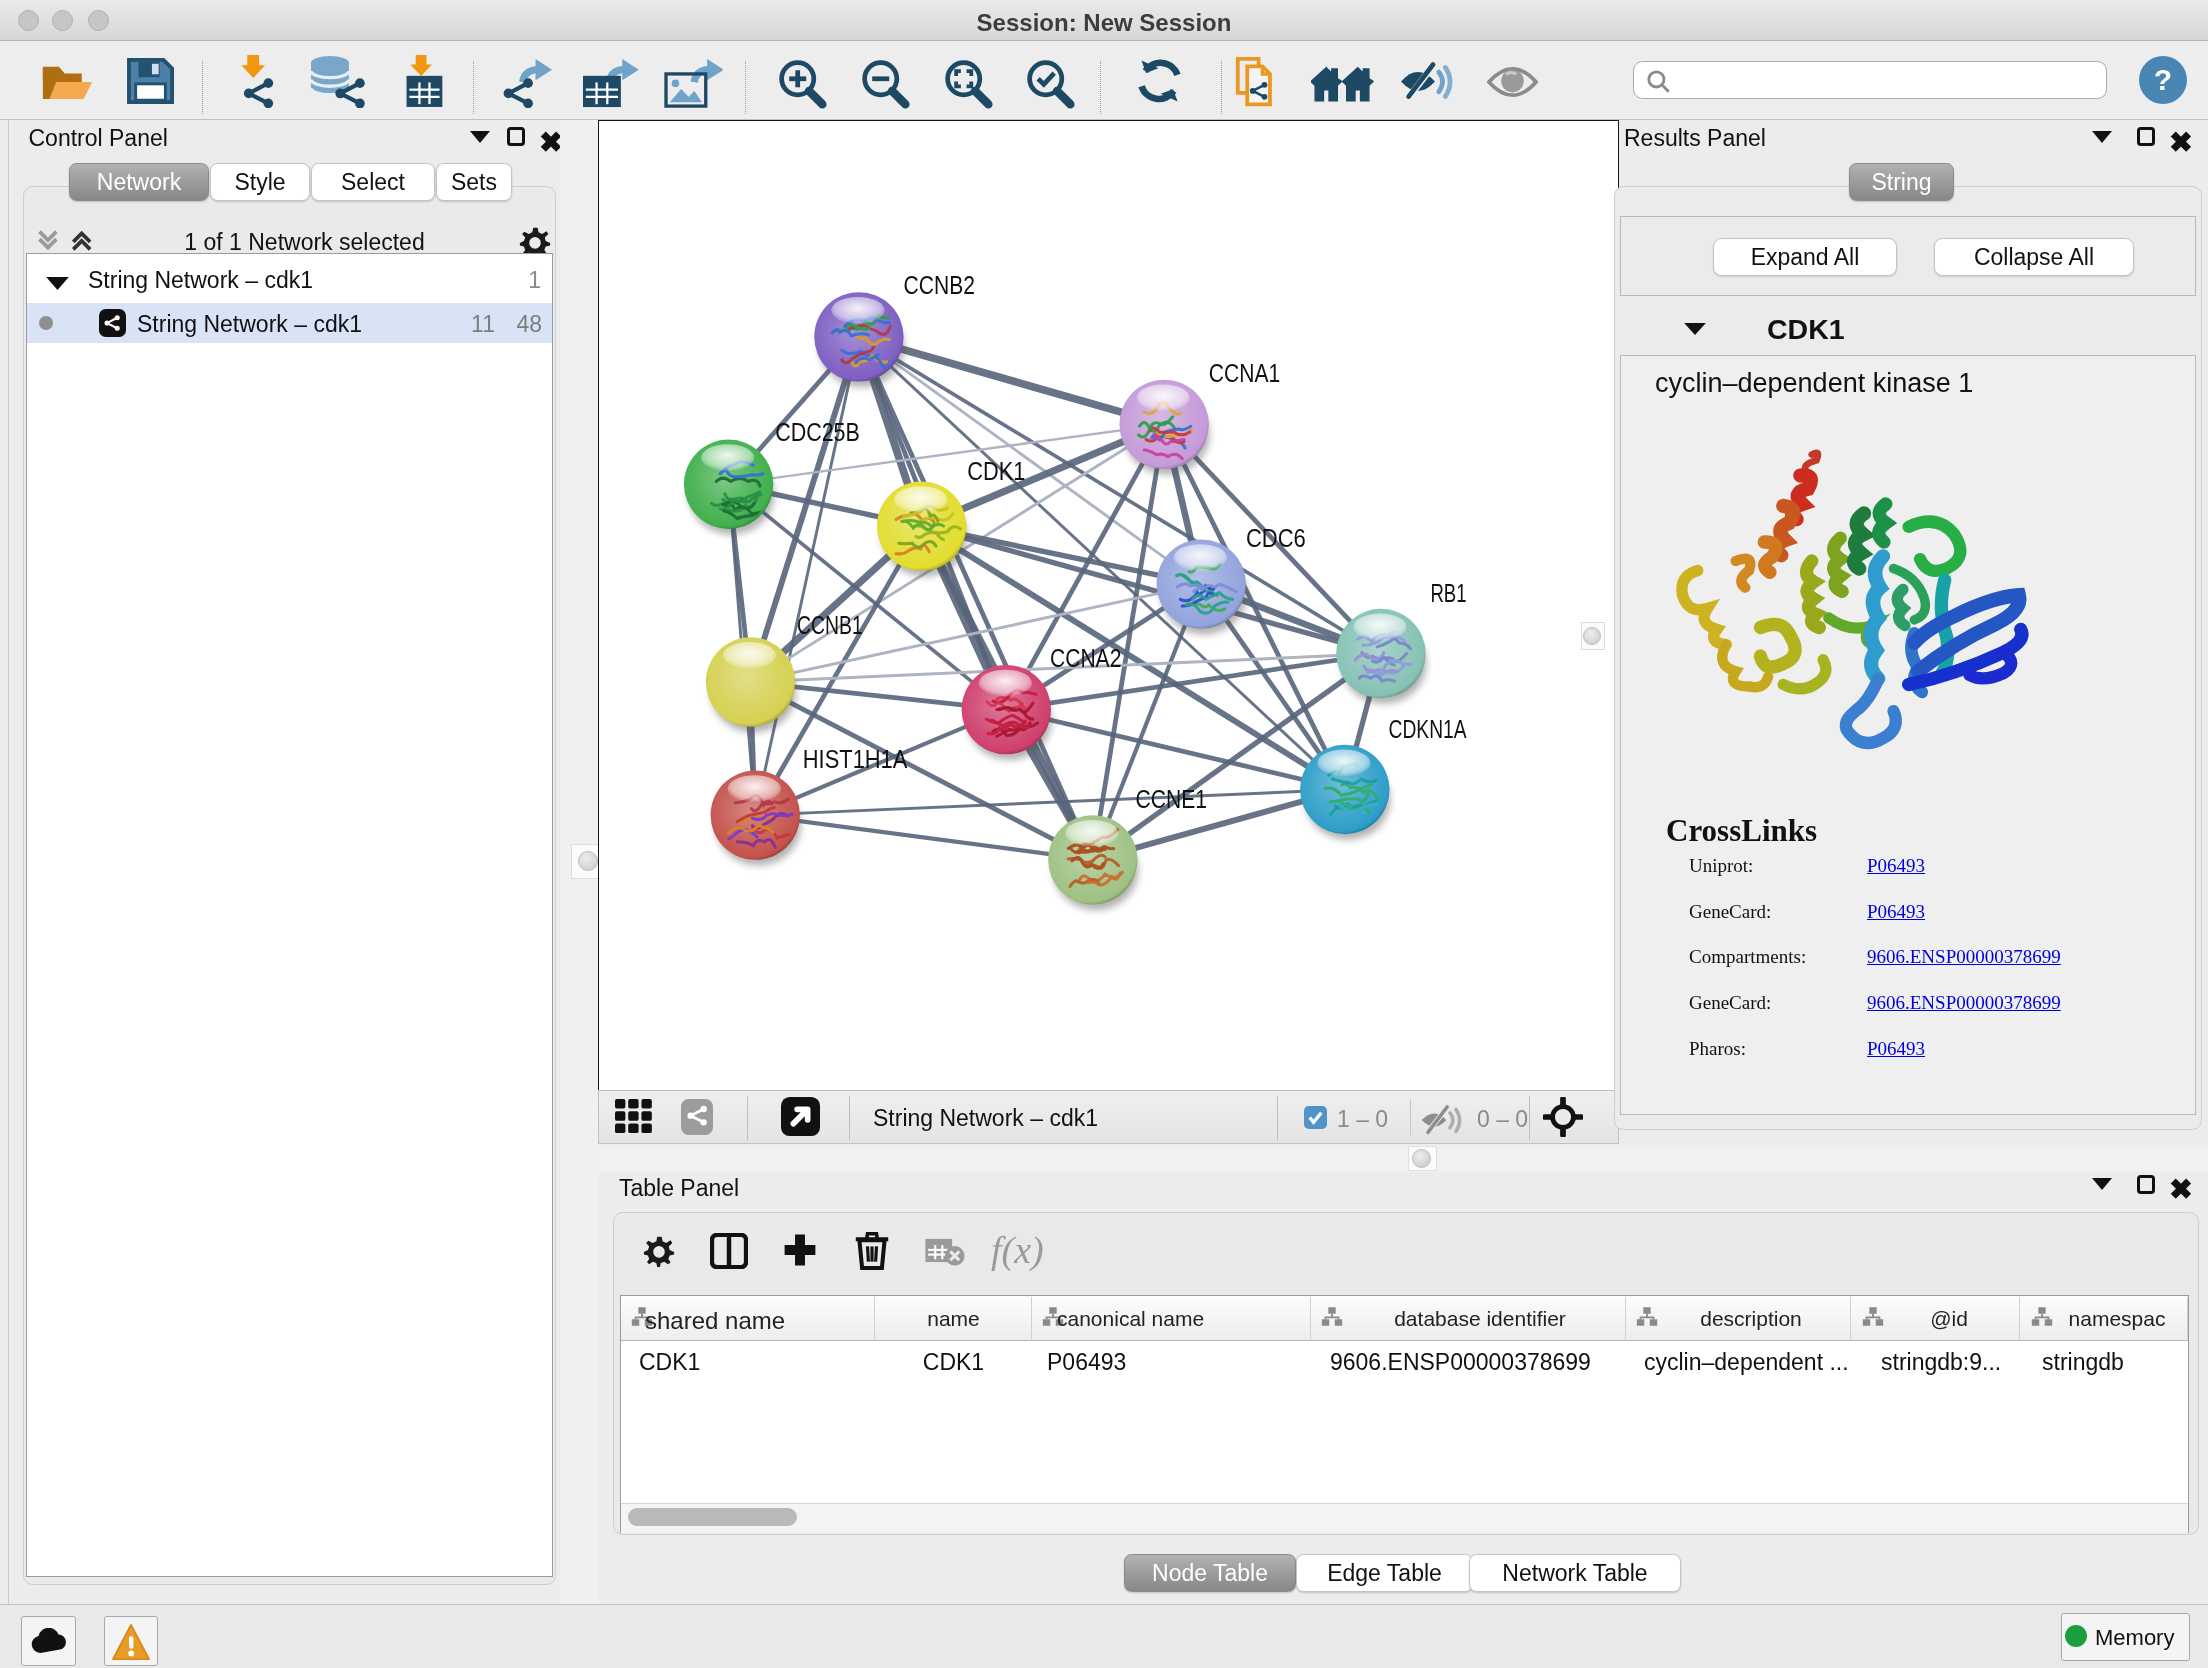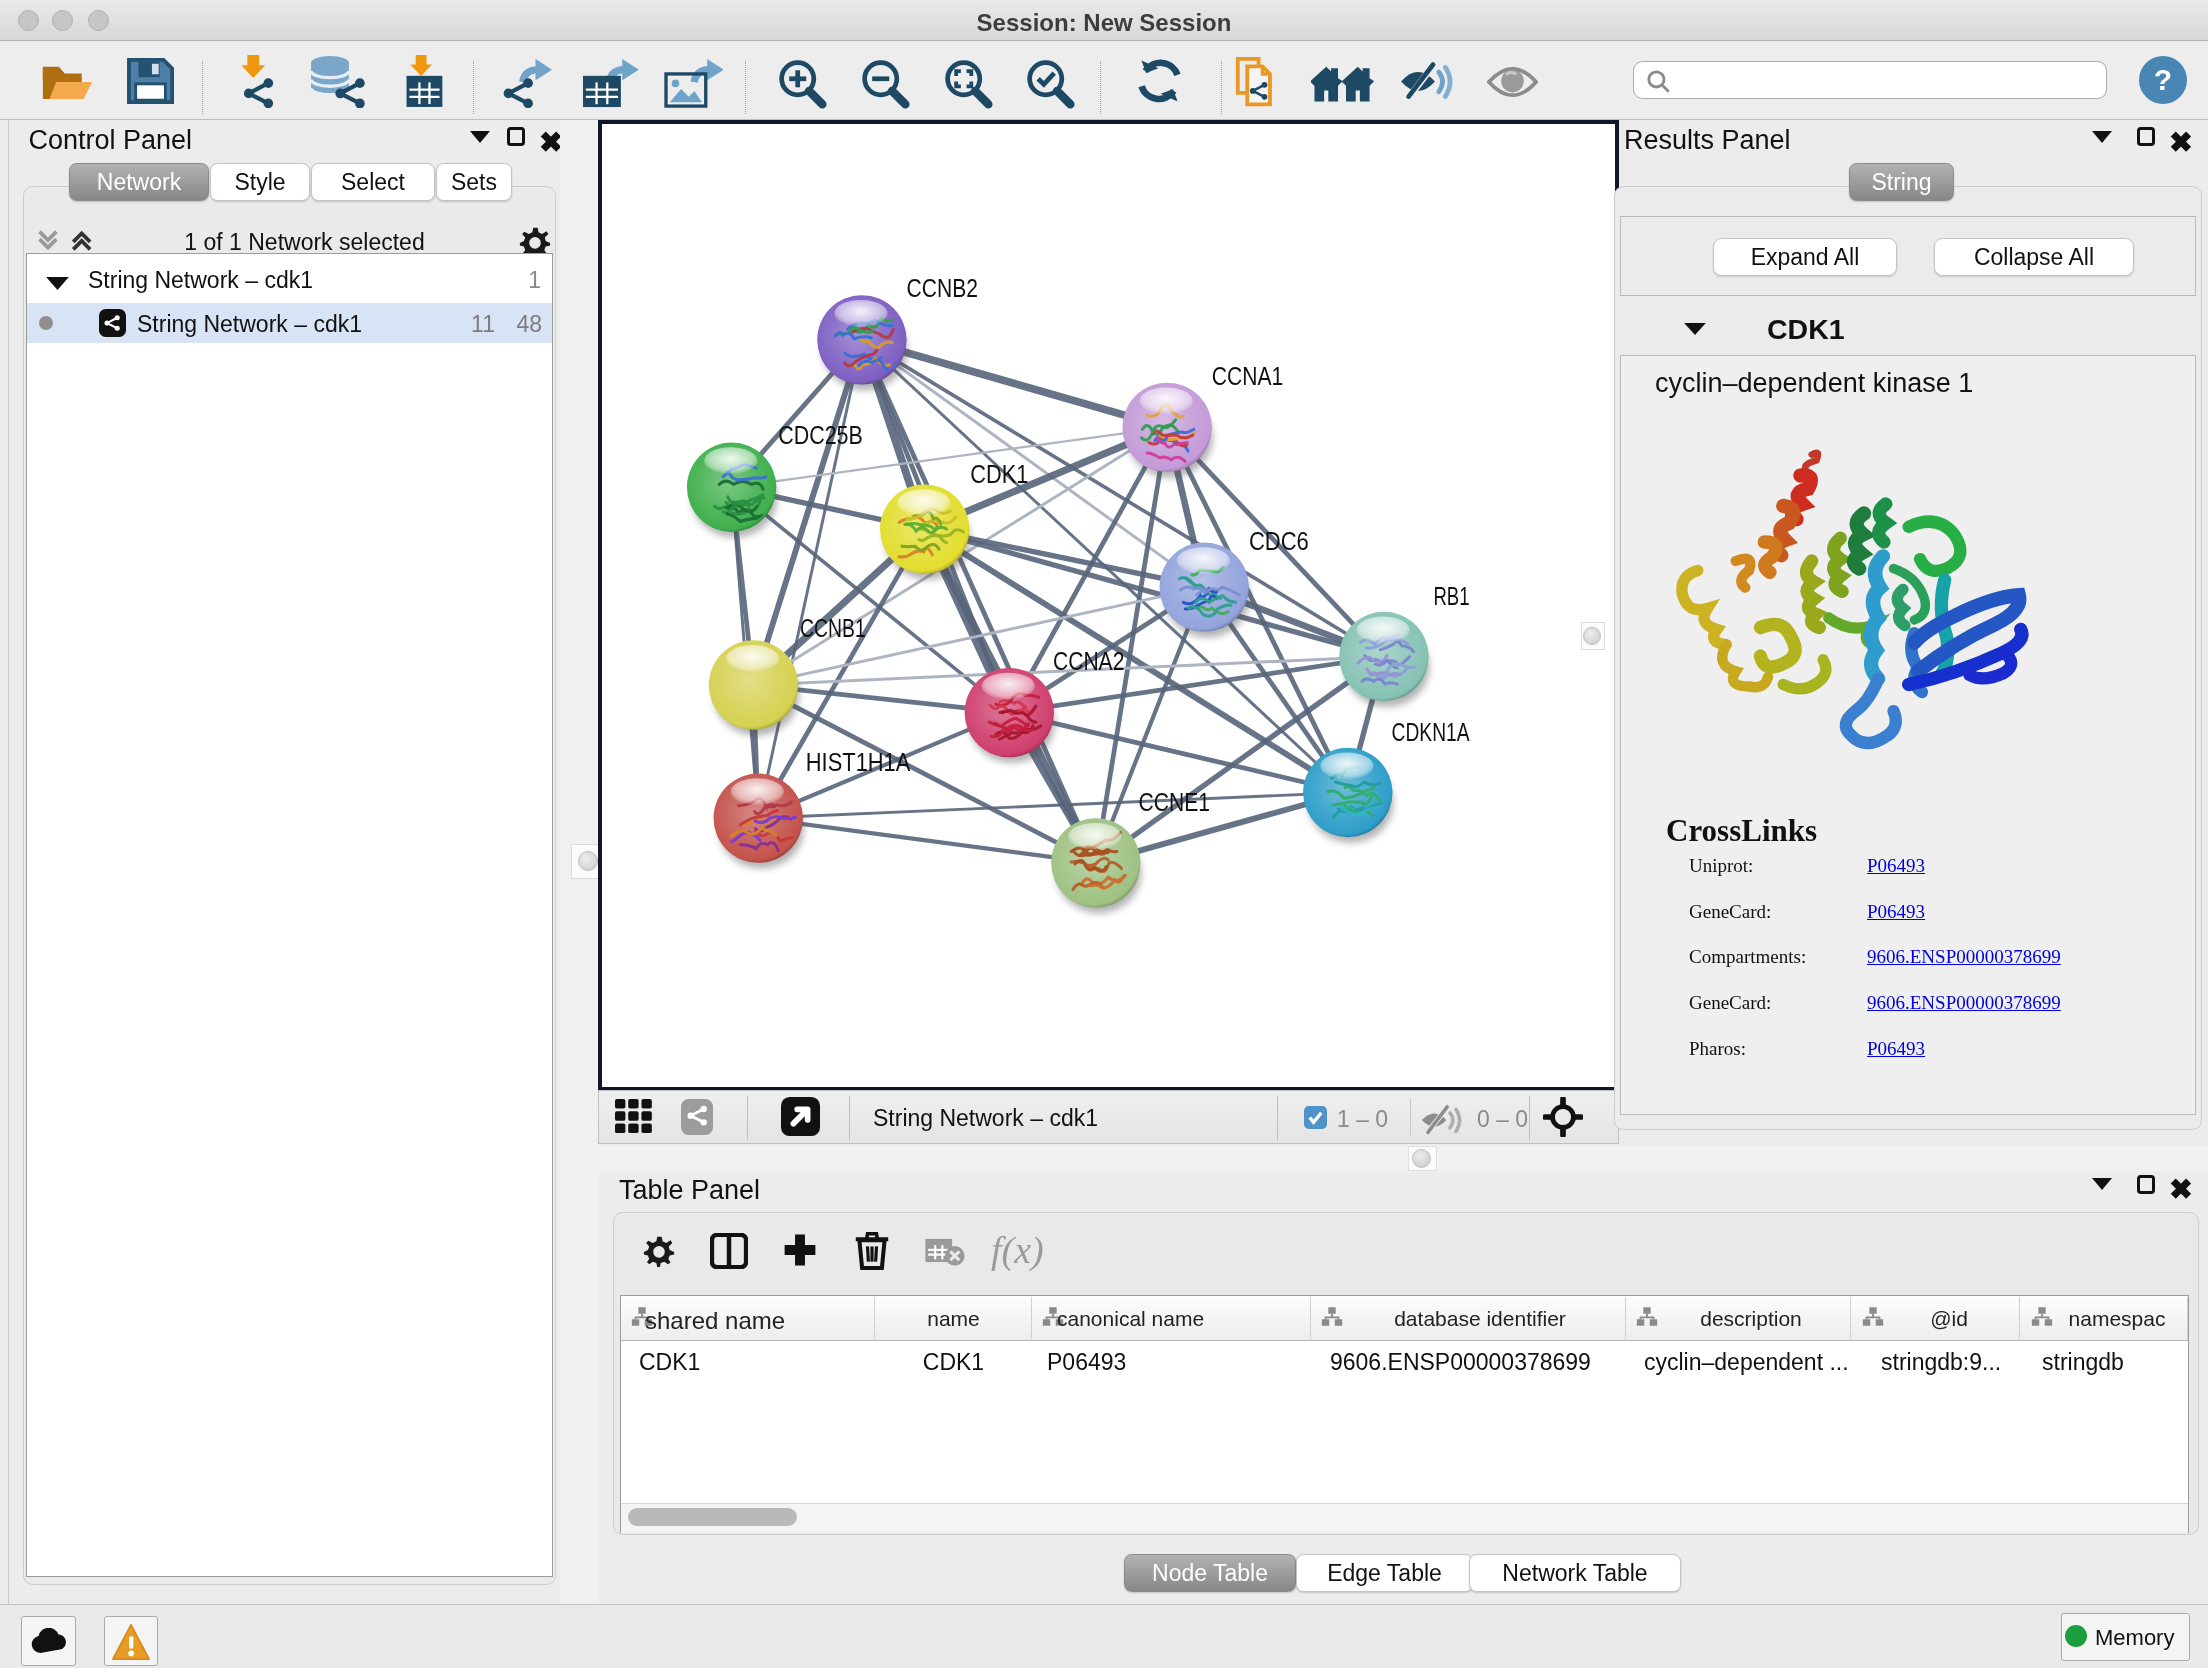--- a/index.html
+++ b/index.html
@@ -1,18 +1,18 @@
 <!DOCTYPE html>
 <html style="font-size:15px"><head><meta charset="utf-8"><title>Session: New Session</title>
 <style>
   * { margin:0; padding:0; box-sizing:border-box; }
   html,body { width:2208px; height:1668px; font-family:"Liberation Sans",sans-serif; background:#ececec; overflow:hidden; }
   .abs { position:absolute; }
   .t { font-size:23px; color:#111; white-space:nowrap; }
-  .panel-title { font-size:27px; color:#111; }
+  .panel-title { font-size:23px; color:#111; }
   .tri-down { width:0;height:0;border-left:10.5px solid transparent;border-right:10.5px solid transparent;border-top:12.4px solid #111; }
   .sqr { width:18px;height:19px;border:3.3px solid #111;border-radius:3.8px; }
   .xx { font-size:28.5px;font-weight:bold;color:#111;line-height:19px; }
   .tab { position:absolute;height:38px;border:1px solid #c3c3c3;border-radius:7.6px;background:#fff;color:#111;
          font-size:23px;text-align:center;box-shadow:0 1px 1.9px rgba(0,0,0,0.18); }
   .tab.sel { background:linear-gradient(#b2b2b2,#878787);color:#fff;border-color:#8a8a8a; }
   .btn { position:absolute;height:38px;border:1px solid #c3c3c3;border-radius:8.6px;background:#fff;color:#111;
          font-size:23px;text-align:center;box-shadow:0 1px 1.9px rgba(0,0,0,0.15);margin-left:20px; }
   .ser { font-family:"Liberation Serif",serif;font-size:19px;color:#111;white-space:nowrap; }
 </style></head>
@@ -189,21 +189,21 @@
     <circle cx="16.200000000000003" cy="7.52" r="2.24" fill="#fff"></circle>
     <circle cx="16.200000000000003" cy="16.9" r="2.24" fill="#fff"></circle>
   </svg>
 <div class="abs t" style="left:137px;top:311px">String Network – cdk1</div>
 <div class="abs t" style="left:438px;top:311px;width:57px;text-align:right;color:#7d7d7d">11</div>
 <div class="abs t" style="left:487px;top:311px;width:55px;text-align:right;color:#7d7d7d">48</div>
 
 <div class="abs" style="left:560px;top:120px;width:38px;height:1484px;background:#f0f0f0"></div>
 <div class="abs" style="left:571px;top:844px;width:35px;height:35px;background:#fbfbfb;border:1px solid #dcdcdc"></div>
 <div class="abs" style="left:578px;top:851px;width:20px;height:20px;border-radius:50%;background:radial-gradient(circle at 40% 35%,#ededed,#c9c9c9);border:1px solid #bdbdbd"></div>
-<div class="abs" style="left:598px;top:120px;width:1021px;height:971px;background:#fff;border:4px solid #0f172a">
+<div class="abs" style="left:598px;top:120px;width:1021px;height:971px;background:#fff;border:1px solid #0f172a">
 <svg width="1020" height="969" viewBox="630 127 1072 1019" style="position:absolute;left:0;top:0">
 <defs>
 <filter id="blur1" x="-40%" y="-40%" width="180%" height="180%">
           <feGaussianBlur stdDeviation="4"></feGaussianBlur>
         </filter>
 <radialGradient id="hl" cx="0.5" cy="0.42" r="0.62">
           <stop offset="0" stop-color="#ffffff" stop-opacity="0.9"></stop>
           <stop offset="0.7" stop-color="#ffffff" stop-opacity="0.5"></stop>
           <stop offset="1" stop-color="#ffffff" stop-opacity="0"></stop>
         </radialGradient>

